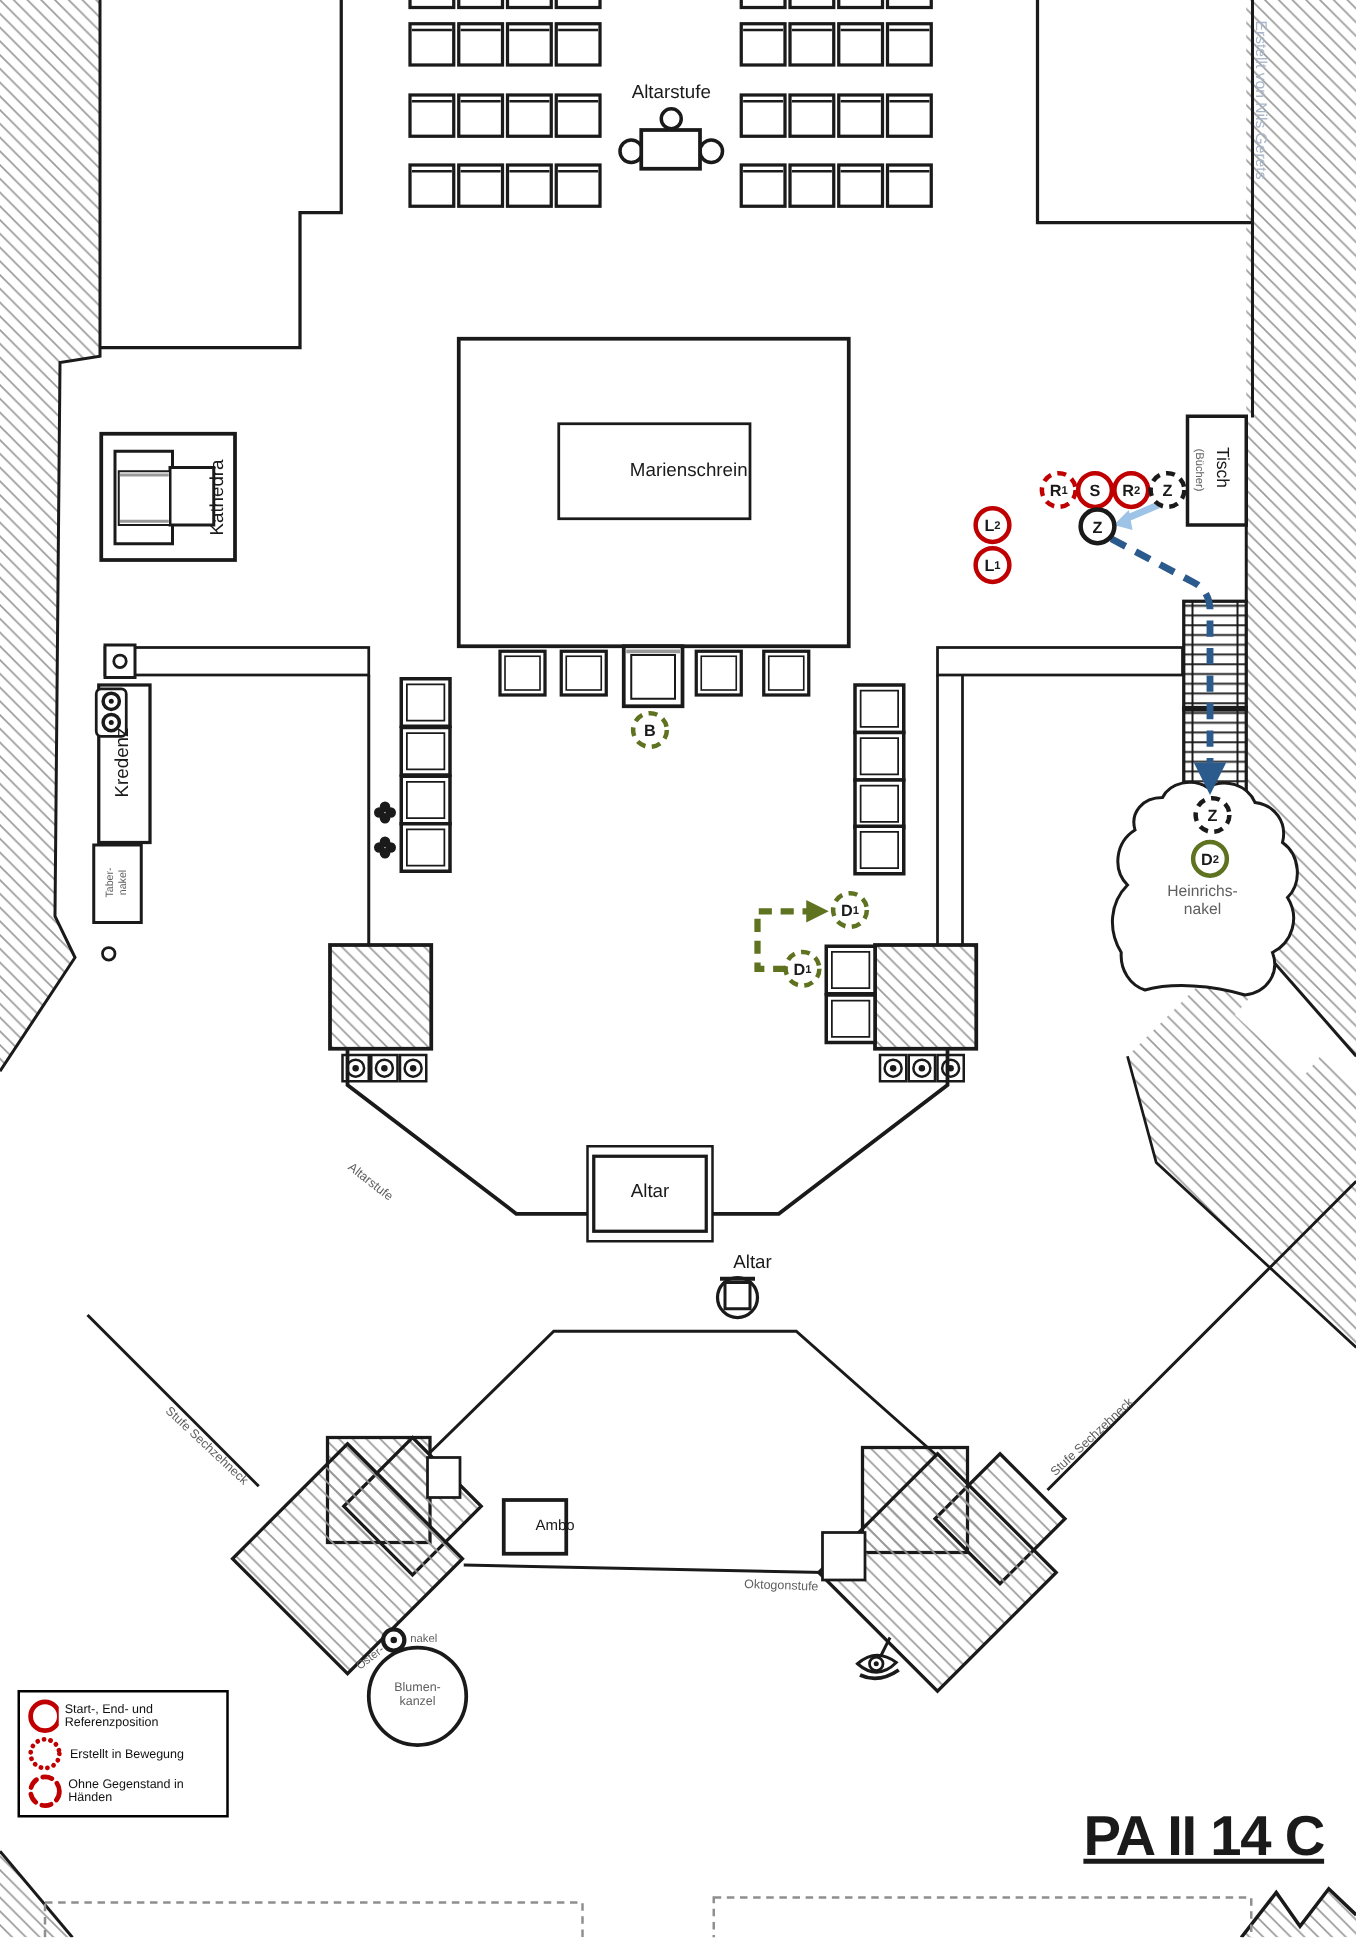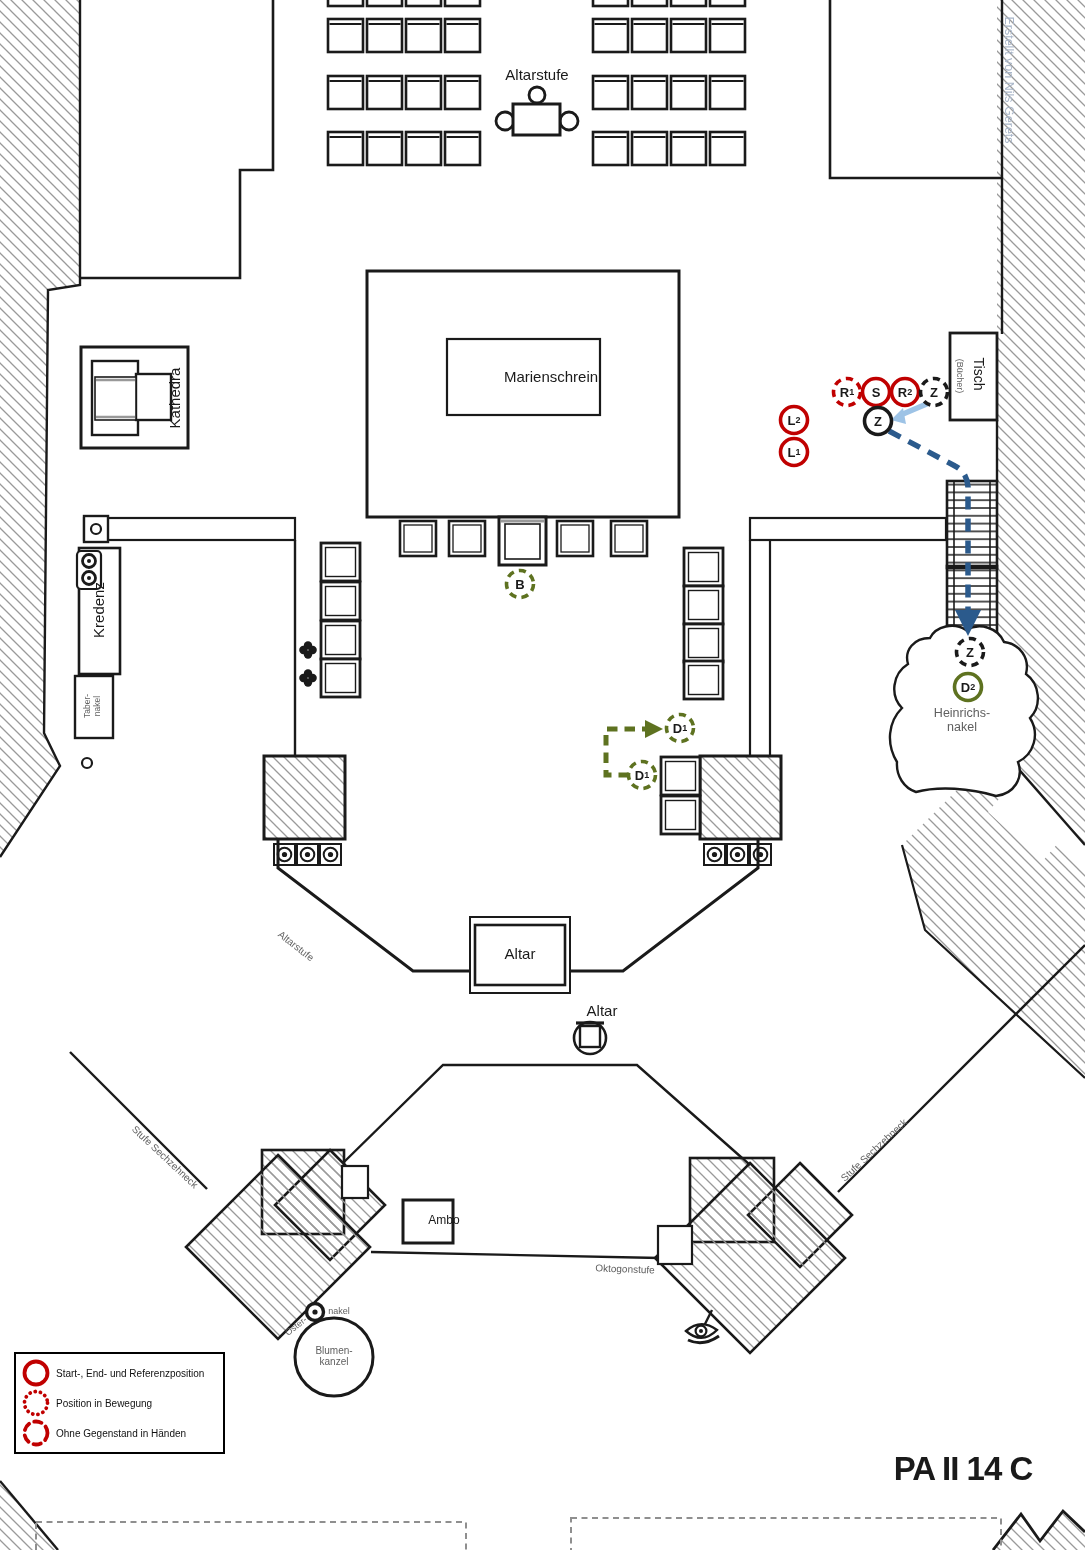--- a/index.html
+++ b/index.html
@@ -11,29 +11,29 @@
   #plan{position:relative;width:1085px;height:1550px;background:#fff;overflow:hidden;
         font-family:"Liberation Sans",sans-serif;color:#1a1a1a;}
   #plan-svg{position:absolute;left:0;top:0;z-index:0;}
   .lbl{position:absolute;z-index:1;transform:translate(-50%,-50%);font-size:15px;
        color:#1a1a1a;text-align:center;line-height:1.12;white-space:nowrap;}
   .lbl.sm{font-size:10px;color:var(--label-gray);}
   .lbl.xs{font-size:9px;color:var(--label-gray);}
   .lbl.md{font-size:12.5px;color:var(--label-gray);}
   #credit{position:absolute;z-index:1;transform:translate(-50%,-50%) rotate(90deg);
           font-size:12.5px;color:var(--credit-blue);white-space:nowrap;}
-  #title{position:absolute;z-index:1;transform:translate(-50%,-50%);font-size:33px;
-         font-weight:bold;letter-spacing:-1px;white-space:nowrap;}
+  #title{position:absolute;z-index:1;transform:translate(-50%,-50%);font-size:45px;
+         font-weight:bold;letter-spacing:-1px;white-space:nowrap;text-decoration:underline;}
   #markers-layer{position:absolute;left:0;top:0;width:100%;height:100%;z-index:2;pointer-events:none;}
   .marker{position:absolute;width:34px;height:34px;margin:-17px 0 0 -17px;}
   .marker svg{position:absolute;left:0;top:0;}
   .mlabel{position:absolute;inset:0;display:flex;align-items:center;justify-content:center;
           font-weight:bold;font-size:13px;line-height:1;}
   .mlabel sub{font-size:9px;line-height:1;}
-  #legend{position:absolute;left:14px;top:1352px;width:211px;height:102px;z-index:1;
+  #legend{position:absolute;left:14px;top:1352px;width:169px;height:102px;z-index:1;
           background:#fff;border:2.5px solid #000;box-sizing:border-box;
           display:flex;flex-direction:column;justify-content:space-around;padding:4px 2px 4px 5px;}
   .legend-row{display:flex;align-items:center;gap:5px;}
   .legend-row span{font-size:10px;color:#111;}
 </style>
 </head>
 <body>
 
 <div id="plan">
 
@@ -396,21 +396,21 @@
         <div class="legend-row">
           <svg width="30" height="30">
             <circle cx="15" cy="15" r="11.5" fill="none" stroke="#C00000" stroke-width="3.8"></circle>
           </svg>
           <span>Start-, End- und Referenzposition</span>
         </div>
         <div class="legend-row">
           <svg width="30" height="30">
             <circle cx="15" cy="15" r="11.5" fill="none" stroke="#C00000" stroke-width="3.8" stroke-dasharray="0.1 5.2" stroke-linecap="round"></circle>
           </svg>
-          <span>Position in Bewegung</span>
+          <span>Erstellt in Bewegung</span>
         </div>
         <div class="legend-row">
           <svg width="30" height="30">
             <circle cx="15" cy="15" r="11.5" fill="none" stroke="#C00000" stroke-width="3.8" stroke-dasharray="7.5 5.5" stroke-linecap="round"></circle>
           </svg>
           <span>Ohne Gegenstand in Händen</span>
         </div>
       </div>
 </div>
 

